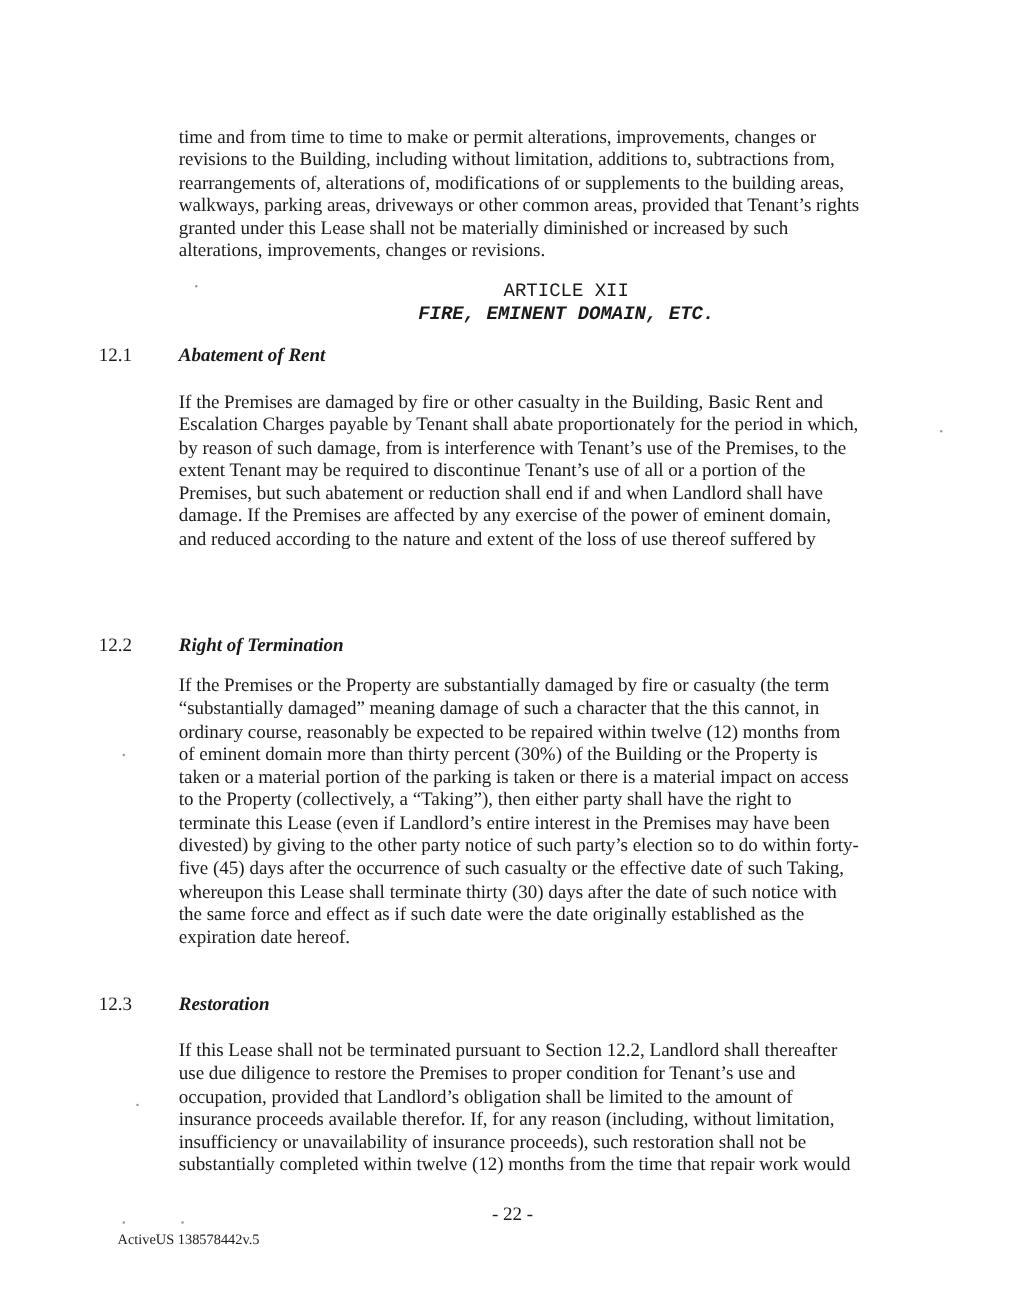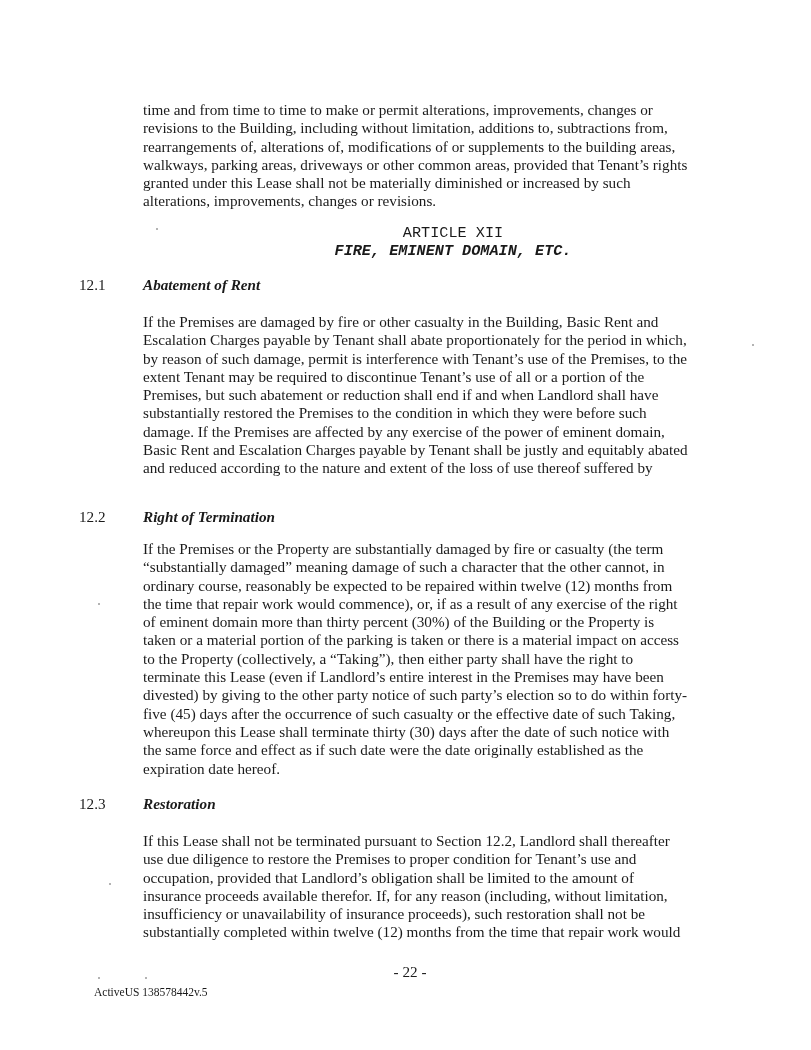--- a/index.html
+++ b/index.html
@@ -98,37 +98,34 @@
     <span class="article-number">ARTICLE XII</span>
     <span class="article-title">FIRE, EMINENT DOMAIN, ETC.</span>
   </div>
 
   <div class="section-heading" style="top:276px;">
     <span class="section-number">12.1</span><span class="section-title">Abatement of Rent</span>
   </div>
   <p class="para" style="top:313px;">
     <span class="line">If the Premises are damaged by fire or other casualty in the Building, Basic Rent and</span>
     <span class="line">Escalation Charges payable by Tenant shall abate proportionately for the period in which,</span>
-    <span class="line">by reason of such damage, permit is interference with Tenant’s use of the Premises, to the</span>
+    <span class="line">by reason of such damage, from is interference with Tenant’s use of the Premises, to the</span>
     <span class="line">extent Tenant may be required to discontinue Tenant’s use of all or a portion of the</span>
     <span class="line">Premises, but such abatement or reduction shall end if and when Landlord shall have</span>
-    <span class="line">substantially restored the Premises to the condition in which they were before such</span>
     <span class="line">damage.  If the Premises are affected by any exercise of the power of eminent domain,</span>
-    <span class="line">Basic Rent and Escalation Charges payable by Tenant shall be justly and equitably abated</span>
     <span class="line">and reduced according to the nature and extent of the loss of use thereof suffered by</span>
   </p>
 
   <div class="section-heading" style="top:508px;">
     <span class="section-number">12.2</span><span class="section-title">Right of Termination</span>
   </div>
   <p class="para" style="top:540px;">
     <span class="line">If the Premises or the Property are substantially damaged by fire or casualty (the term</span>
-    <span class="line">“substantially damaged” meaning damage of such a character that the other cannot, in</span>
+    <span class="line">“substantially damaged” meaning damage of such a character that the this cannot, in</span>
     <span class="line">ordinary course, reasonably be expected to be repaired within twelve (12) months from</span>
-    <span class="line">the time that repair work would commence), or, if as a result of any exercise of the right</span>
     <span class="line">of eminent domain more than thirty percent (30%) of the Building or the Property is</span>
     <span class="line">taken or a material portion of the parking is taken or there is a material impact on access</span>
     <span class="line">to the Property (collectively, a “Taking”), then either party shall have the right to</span>
     <span class="line">terminate this Lease (even if Landlord’s entire interest in the Premises may have been</span>
     <span class="line">divested) by giving to the other party notice of such party’s election so to do within forty-</span>
     <span class="line">five (45) days after the occurrence of such casualty or the effective date of such Taking,</span>
     <span class="line">whereupon this Lease shall terminate thirty (30) days after the date of such notice with</span>
     <span class="line">the same force and effect as if such date were the date originally established as the</span>
     <span class="line">expiration date hereof.</span>
   </p>

